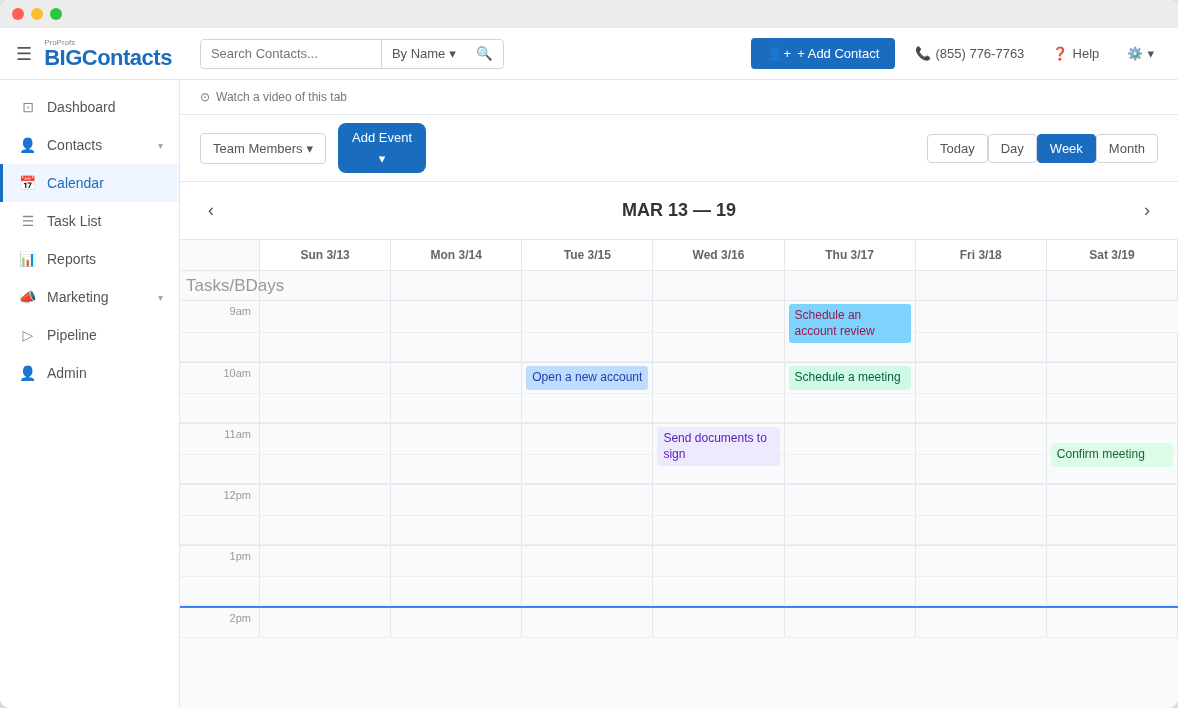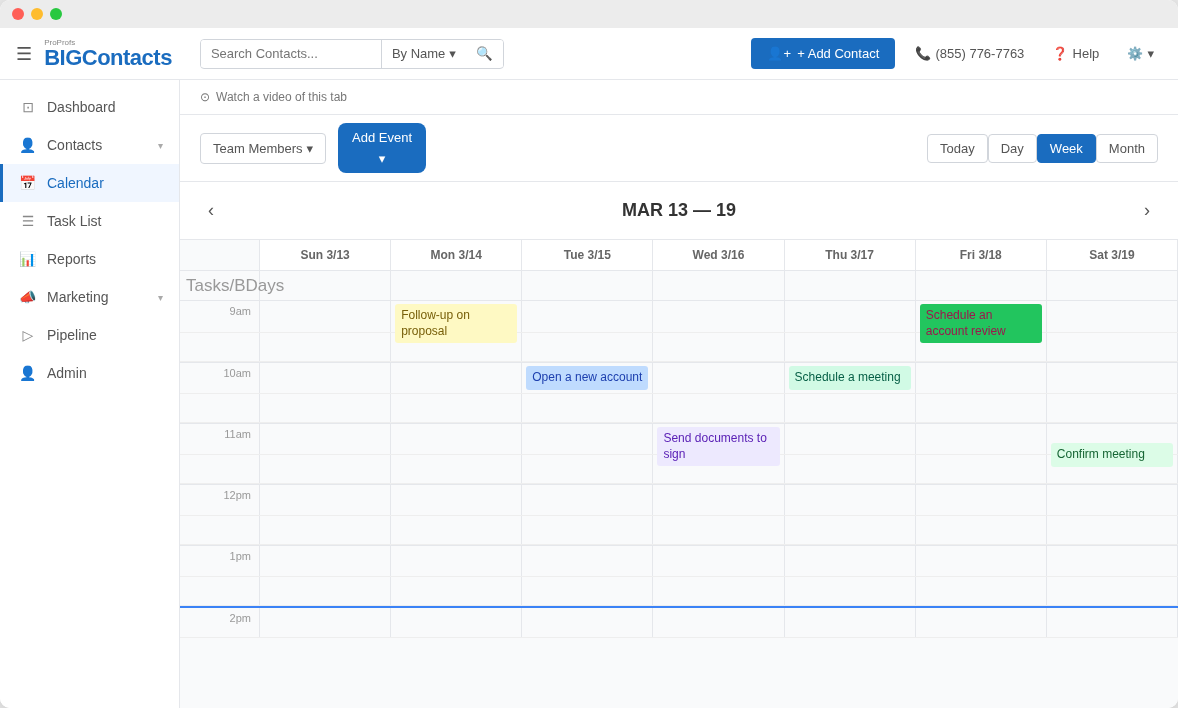--- a/index.html
+++ b/index.html
@@ -288,21 +288,21 @@
       font-size: 12px;
       font-weight: 500;
       cursor: pointer;
       margin: 1px 2px;
       line-height: 1.3;
     }
     .event-yellow { background: #fef9c3; color: #78600a; }
     .event-blue { background: #bfdbfe; color: #1e40af; }
     .event-green-light { background: #d1fae5; color: #065f46; }
     .event-purple { background: #ede9fe; color: #5b21b6; }
-    .event-pink { background: #22c55e; color: #9d174d; }
+    .event-pink { background: #7dd3fc; color: #9d174d; }
     .event-green2 { background: #dcfce7; color: #166534; }
   </style>
 </head>
 <body>
 
 <div class="window">
 
   <div class="titlebar">
     <div class="titlebar-btn btn-red"></div>
     <div class="titlebar-btn btn-yellow"></div>
@@ -440,23 +440,20 @@
             <div class="cal-tasks-cell"></div>
             <div class="cal-tasks-cell"></div>
             <div class="cal-tasks-cell"></div>
           </div>
 
           <div class="cal-time-rows">
 
             <div class="time-row" style="min-height:32px;">
               <div class="time-label">9am</div>
               <div class="time-cell"></div>
-              <div class="time-cell" style="position:relative;">
-                <div class="event-block event-yellow" style="position:absolute;top:2px;left:2px;right:2px;">Follow-up on proposal</div>
-              </div>
               <div class="time-cell"></div>
               <div class="time-cell"></div>
               <div class="time-cell"></div>
               <div class="time-cell" style="position:relative;">
                 <div class="event-block event-pink" style="position:absolute;top:2px;left:2px;right:2px;">Schedule an account review</div>
               </div>
               <div class="time-cell"></div>
             </div>
 
             <div class="time-row" style="min-height:28px;">

